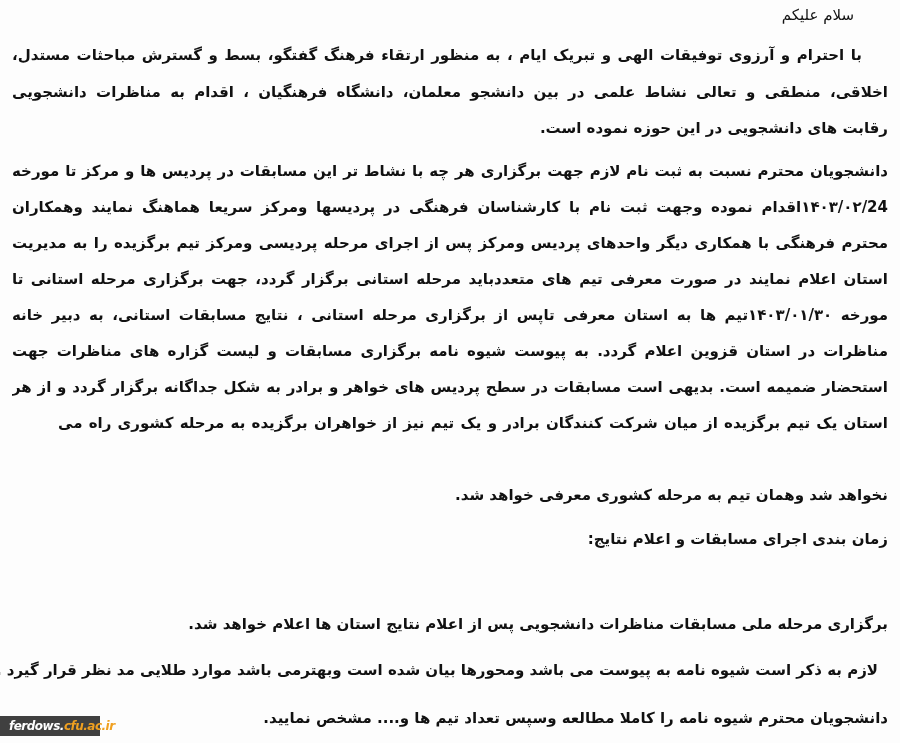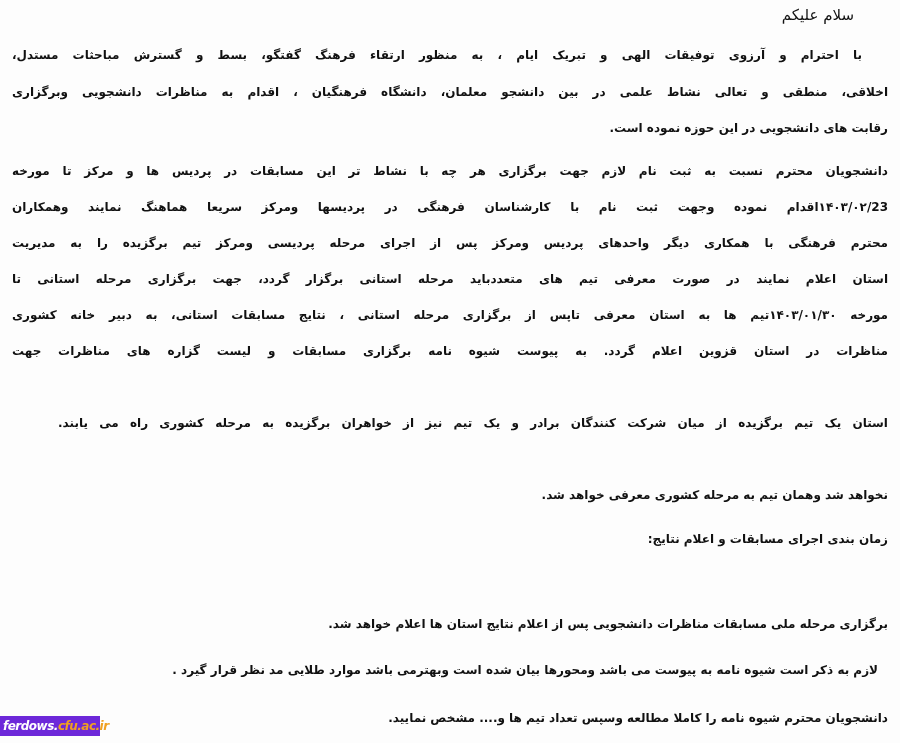--- a/index.html
+++ b/index.html
@@ -18,21 +18,21 @@
     .page {
       position: absolute;
       left: 0; top: 0;
       width: 900px; height: 743px;
       direction: rtl;
     }
     .line {
       position: absolute;
       right: 12px;
       white-space: nowrap;
-      font-size: 12px;
+      font-size: 15px;
       font-weight: bold;
       line-height: 22px;
       direction: rtl;
       unicode-bidi: plaintext;
       text-align: right;
     }
     .justify {
       left: 12px;
       text-align: justify;
       text-align-last: justify;
@@ -40,51 +40,52 @@
       overflow: hidden;
       height: 22px;
     }
     .greeting { font-weight: normal; font-size: 15px; }
     .watermark {
       position: absolute;
       left: 0;
       top: 716px;
       width: 100px;
       height: 20px;
-      background: #6d28d9;
+      background: #404040;
       color: #fff;
       font-family: "DejaVu Sans", sans-serif;
       font-size: 12px;
       font-weight: bold;
       font-style: italic;
       line-height: 20px;
-      padding-left: 3px;
+      padding-left: 9px;
       box-sizing: border-box;
       direction: ltr;
       letter-spacing: -0.5px;
     }
     .watermark .accent { color: #f0a020; }
   </style>
 </head>
 <body>
 
 <div class="page">
 
   <div class="line greeting" style="top:4px; right:46px;">سلام علیکم</div>
 
   <div class="line justify" style="top:44px; right:38px;">با احترام و آرزوی توفیقات الهی و تبریک ایام ، به منظور ارتقاء فرهنگ گفتگو، بسط و گسترش مباحثات مستدل،</div>
   <div class="line justify" style="top:81px;">اخلاقی، منطقی و تعالی نشاط علمی در بین دانشجو معلمان، دانشگاه فرهنگیان ، اقدام به مناظرات دانشجویی وبرگزاری</div>
   <div class="line" style="top:117px;margin-left:20px;">رقابت های دانشجویی در این حوزه نموده است.</div>
 
   <div class="line justify" style="top:160px;">دانشجویان محترم نسبت به ثبت نام لازم جهت برگزاری هر چه با نشاط تر این مسابقات در پردیس ها و مرکز تا مورخه</div>
-  <div class="line justify" style="top:196px;">۱۴۰۳/۰۲/23اقدام نموده وجهت ثبت نام با کارشناسان فرهنگی در پردیسها ومرکز سریعا هماهنگ نمایند وهمکاران</div>
+  <div class="line justify" style="top:196px;">۱۴۰۳/۰۲/24اقدام نموده وجهت ثبت نام با کارشناسان فرهنگی در پردیسها ومرکز سریعا هماهنگ نمایند وهمکاران</div>
   <div class="line justify" style="top:268px;">استان اعلام نمایند در صورت معرفی تیم های متعددباید مرحله استانی برگزار گردد، جهت برگزاری مرحله استانی تا</div>
   <div class="line justify" style="top:232px;">محترم فرهنگی با همکاری دیگر واحدهای پردیس ومرکز پس از اجرای مرحله پردیسی ومرکز تیم برگزیده را به مدیریت</div>
   <div class="line justify" style="top:304px;">مورخه ۱۴۰۳/۰۱/۳۰تیم ها به استان معرفی تاپس از برگزاری مرحله استانی ، نتایج مسابقات استانی، به دبیر خانه کشوری</div>
   <div class="line justify" style="top:340px;">مناظرات در استان قزوین اعلام گردد. به پیوست شیوه نامه برگزاری مسابقات و لیست گزاره های مناظرات جهت</div>
+  <div class="line justify" style="top:376px;">استحضار ضمیمه است. بدیهی است مسابقات در سطح پردیس های خواهر و برادر به شکل جداگانه برگزار گردد و از هر</div>
   <div class="line justify" style="top:412px;margin-left:46px;">استان یک تیم برگزیده از میان شرکت کنندگان برادر و یک تیم نیز از خواهران برگزیده به مرحله کشوری راه می یابند.</div>
   <div class="line" style="top:484px;">نخواهد شد وهمان تیم به مرحله کشوری معرفی خواهد شد.</div>
 
   <div class="line" style="top:528px;">زمان بندی اجرای مسابقات و اعلام نتایج:</div>
   <div class="line" style="top:613px;">برگزاری مرحله ملی مسابقات مناظرات دانشجویی پس از اعلام نتایج استان ها اعلام خواهد شد.</div>
 
   <div class="line" style="top:659px; right:22px;">لازم به ذکر است شیوه نامه به پیوست می باشد ومحورها بیان شده است وبهترمی باشد موارد طلایی مد نظر قرار گیرد .</div>
   <div class="line" style="top:707px;">دانشجویان محترم شیوه نامه را کاملا مطالعه وسپس تعداد تیم ها و.... مشخص نمایید.</div>
 </div>
 

